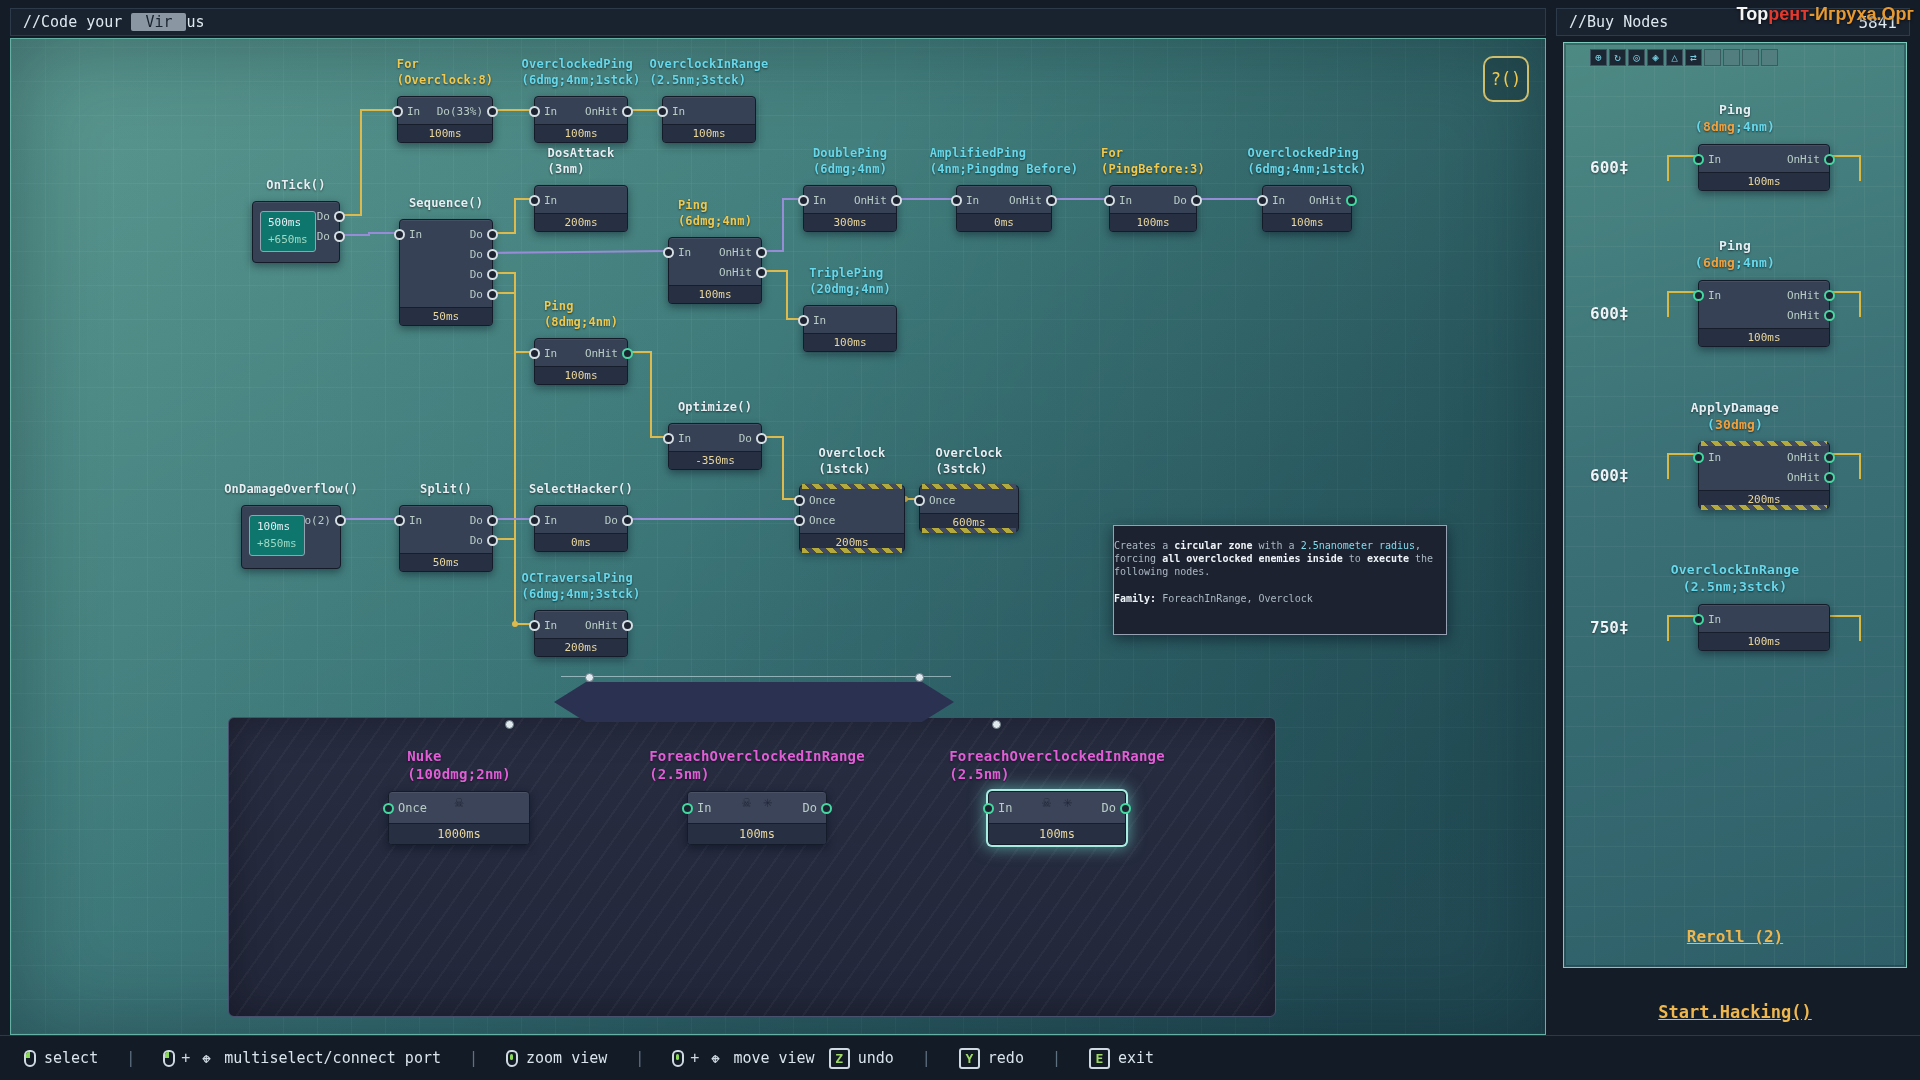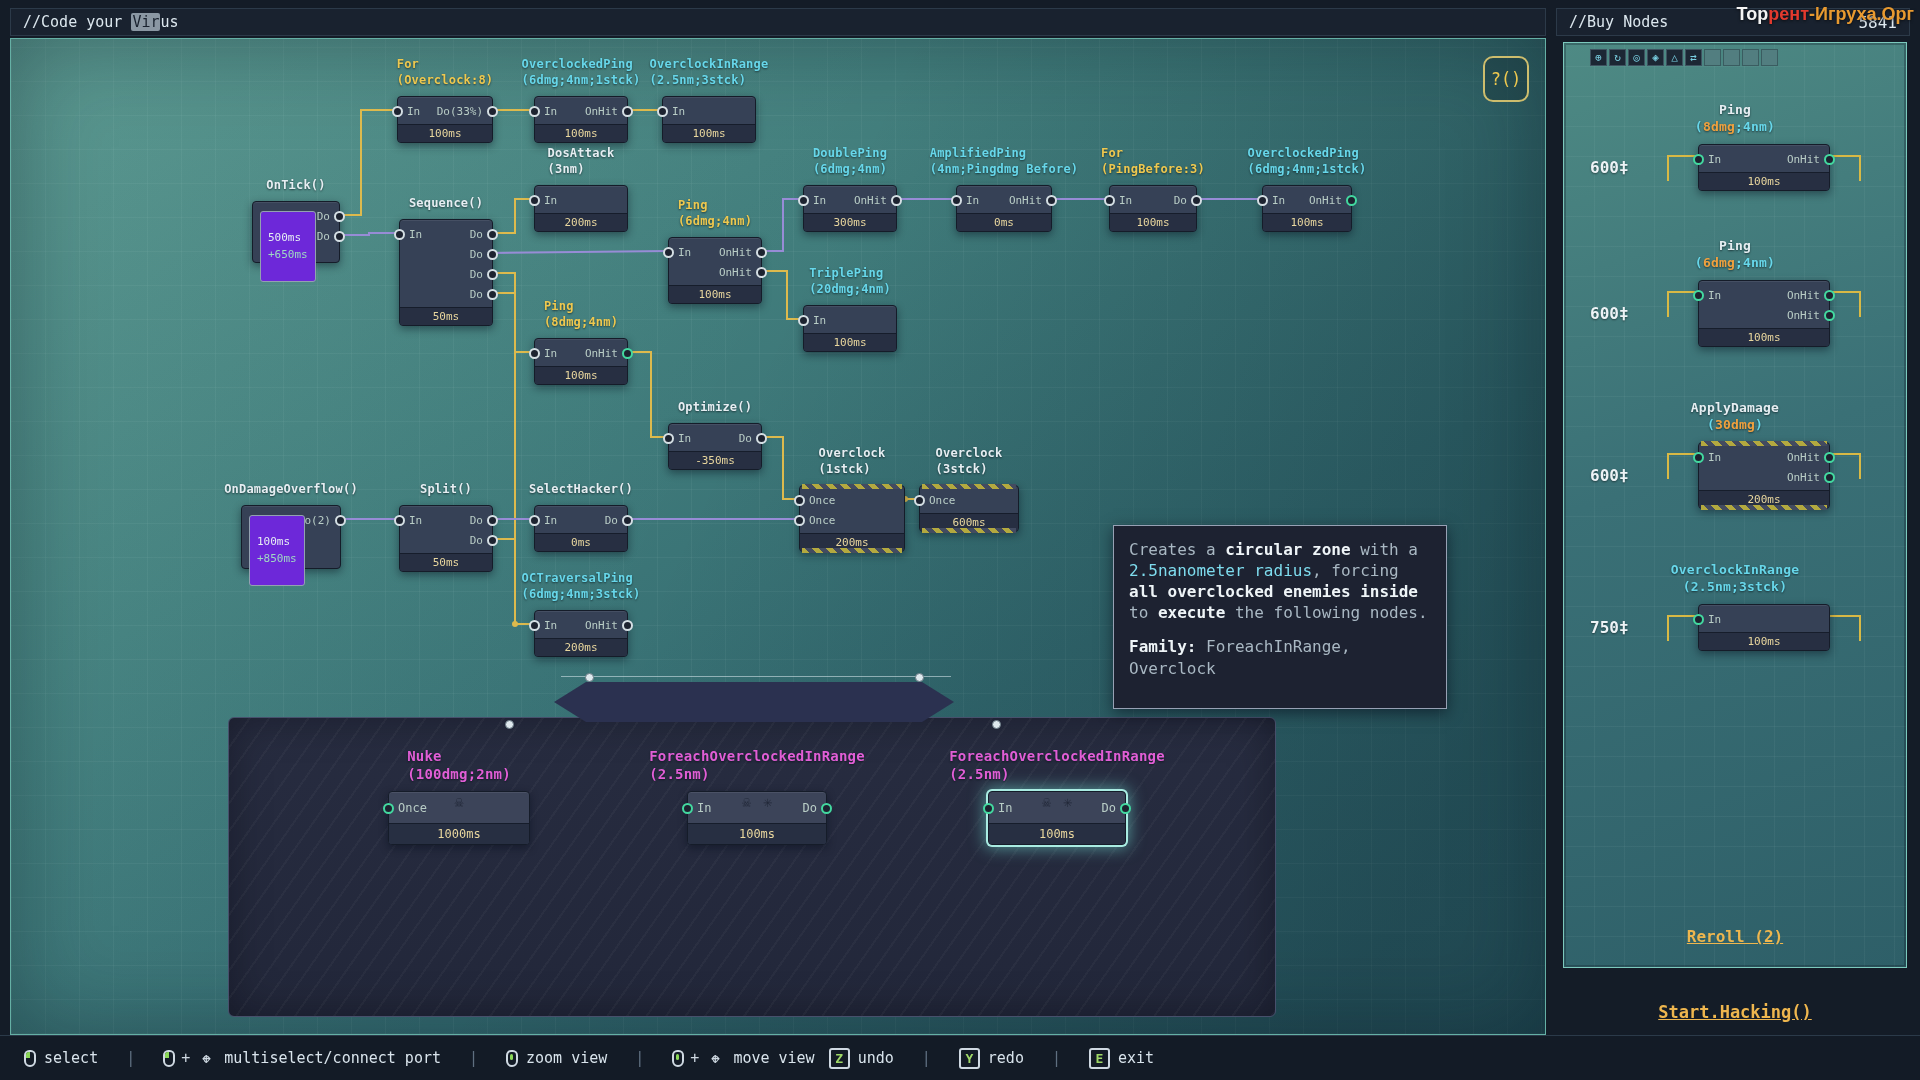--- a/index.html
+++ b/index.html
@@ -4,21 +4,21 @@
 <style>
   html,body{margin:0;padding:0;}
   body{position:relative;width:1920px;height:1080px;overflow:hidden;background:#141c27;
        font-family:"DejaVu Sans Mono",monospace;}
 
   
   .titlebar{position:absolute;height:28px;background:#19222f;border:1px solid #2c3a49;
     color:#dde8ef;font-size:15px;display:flex;align-items:center;padding:0 12px;box-sizing:border-box;z-index:5;}
   #code-titlebar{left:10px;top:8px;width:1536px;}
   #buy-titlebar{left:1556px;top:8px;width:354px;}
-  .hl{background:#8a97a3;color:#19222f;border-radius:2px;padding:0 1px;}
+  .hl{background:#8a97a3;color:#19222f;border-radius:2px;padding:0 14px;}
   #balance{margin-left:auto;font-size:16px;color:#dfe9f0;}
 
   #watermark{position:absolute;right:6px;top:4px;z-index:30;font-family:"Liberation Sans",sans-serif;
     font-size:18px;font-weight:bold;text-shadow:0 1px 3px rgba(0,0,0,.65);white-space:nowrap;}
 
   
   #canvas{position:absolute;left:10px;top:38px;width:1536px;height:997px;border:1px solid #65b0a5;
     box-sizing:border-box;overflow:hidden;
     background:
       linear-gradient(115deg, rgba(160,230,210,.10), rgba(0,0,0,0) 45%, rgba(5,25,35,.30) 90%),
@@ -35,22 +35,22 @@
     box-sizing:border-box;padding-top:4px;}
   .prow{height:20px;display:flex;align-items:center;justify-content:space-between;padding:0 5px;position:relative;z-index:1;}
   .pside{display:flex;align-items:center;gap:4px;min-height:1px;}
   .plabel{font-size:11px;color:#b9cdc6;white-space:nowrap;}
   .dot{width:7px;height:7px;border:2px solid #d5dfe4;border-radius:50%;background:#1d2330;flex:none;}
   .dot.g{border-color:#43d9a0;}
   .pside .dot{margin-left:-11px;}
   .pside.r .dot{margin-left:0;margin-right:-11px;}
   .time{height:17px;margin-top:3px;background:#272f42;border-top:1px solid #161d2b;border-radius:0 0 3px 3px;
     display:flex;align-items:center;justify-content:center;font-size:11px;color:#e9d79e;position:relative;z-index:1;}
-  .inner{position:absolute;left:7px;top:9px;border:1px solid #93a1b0;background:#6d28d9;border-radius:3px;
-    padding:18px 7px;font-size:11px;line-height:1.5;color:#e6eef3;z-index:1;}
+  .inner{position:absolute;left:7px;top:9px;border:1px solid #93a1b0;background:#0f766e;border-radius:3px;
+    padding:3px 7px;font-size:11px;line-height:1.5;color:#e6eef3;z-index:1;}
   .inner .plus{color:#9fd9c3;}
   .hazard::before,.hazard::after{content:"";position:absolute;left:2px;right:2px;height:5px;
     background:repeating-linear-gradient(45deg,#b3a93f 0 5px,#434b60 5px 10px);z-index:2;}
   .hazard::before{top:-2px;}
   .hazard::after{bottom:-2px;}
   .node.selected{box-shadow:0 0 0 2px #a9ece2,0 0 16px 3px rgba(120,235,220,.55);}
   .ntitle{position:absolute;z-index:2;transform:translateX(-50%);text-align:left;white-space:nowrap;pointer-events:none;}
   .tline{font-size:12px;font-weight:bold;line-height:16px;text-shadow:0 1px 2px rgba(5,15,20,.6);letter-spacing:.2px;}
   .ntitle.big .tline{font-size:14px;line-height:18px;}
   .yellow{color:#eec84f}.cyan{color:#67d7ea}.white{color:#e6eef2}.magenta{color:#e15ed6}
@@ -72,22 +72,22 @@
   #banner-outer{position:absolute;left:553px;top:681px;width:400px;height:40px;background:#2b3150;z-index:3;
     clip-path:polygon(32px 0,368px 0,400px 20px,368px 40px,32px 40px,0 20px);}
   #banner{position:absolute;left:557px;top:684px;width:392px;height:34px;background:#ccd1ea;z-index:4;
     clip-path:polygon(30px 0,362px 0,392px 17px,362px 34px,30px 34px,0 17px);
     display:flex;align-items:center;justify-content:center;font-size:16px;font-weight:bold;color:#272e4c;letter-spacing:.5px;}
   .decor-line{position:absolute;left:560px;top:675px;width:390px;height:1px;background:rgba(220,235,240,.55);z-index:2;}
   .ddot{position:absolute;width:7px;height:7px;border-radius:50%;background:#dfe9ee;border:1px solid #6a7a85;z-index:2;}
 
   
   #tooltip{position:absolute;left:1112px;top:524px;width:334px;z-index:10;background:#1d2231;
-    border:1px solid #97a1b4;box-shadow:0 4px 14px rgba(0,0,15,.5);padding:13px 15px;box-sizing:border-box;
-    font-size:16px;line-height:1.32;color:#a9b8c3;}
+    border:1px solid #97a1b4;box-shadow:0 4px 14px rgba(0,0,15,.5);padding:13px 0;box-sizing:border-box;
+    font-size:10px;line-height:1.32;color:#a9b8c3;}
   .tpara{margin-bottom:13px;}
   .tpara:last-child{margin-bottom:16px;}
   .t-strong{color:#eef4f7;font-weight:bold;}
   .t-cyan{color:#7edcee;}
   .t-italic{font-style:italic;color:#93a3ad;}
 
   #help-btn{position:absolute;left:1482px;top:55px;width:46px;height:46px;z-index:2;border:2px solid #cdbd6d;
     border-radius:10px;background:rgba(20,42,48,.35);color:#eec84f;font-size:17px;
     display:flex;align-items:center;justify-content:center;box-sizing:border-box;}
 

